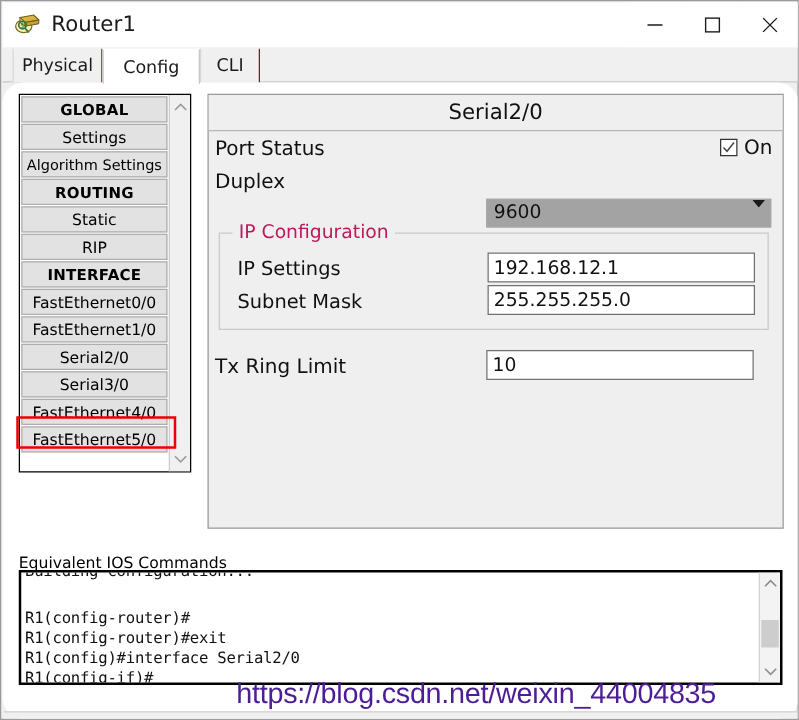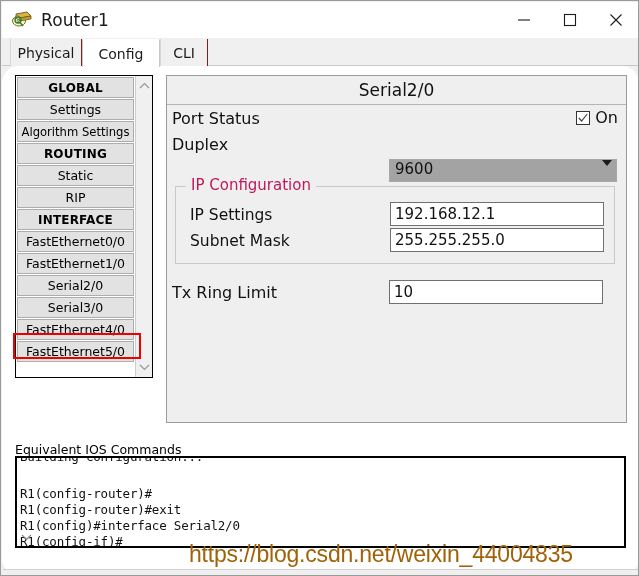--- a/index.html
+++ b/index.html
@@ -347,21 +347,20 @@
   }
   #ios-console {
     position: absolute;
     left: 13px; top: 390px;
     width: 611px; height: 92px;
     background: #ffffff;
     border: 2px solid #000000;
     box-sizing: border-box;
     display: flex;
     overflow: hidden;
-    flex-direction: column;
   }
   #ios-text {
     flex: 1;
     position: relative;
     overflow: hidden;
     padding-left: 3px;
   }
   .ios-clip {
     position: absolute;
     left: 3px; top: -9px;
@@ -403,21 +402,21 @@
     left: 1px; top: 38px;
     width: 14px; height: 22px;
     background: #cdcdcd;
   }
 
   
   #watermark {
     position: absolute;
     left: 188px; top: 540px;
     font-size: 23px;
-    color: #a16207;
+    color: #4c1d95;
     font-family: "Liberation Sans", sans-serif;
     white-space: nowrap;
     letter-spacing: -0.2px;
     z-index: 20;
   }
 
   
   #bottom-strip {
     position: absolute;
     left: 1px; bottom: 0;

